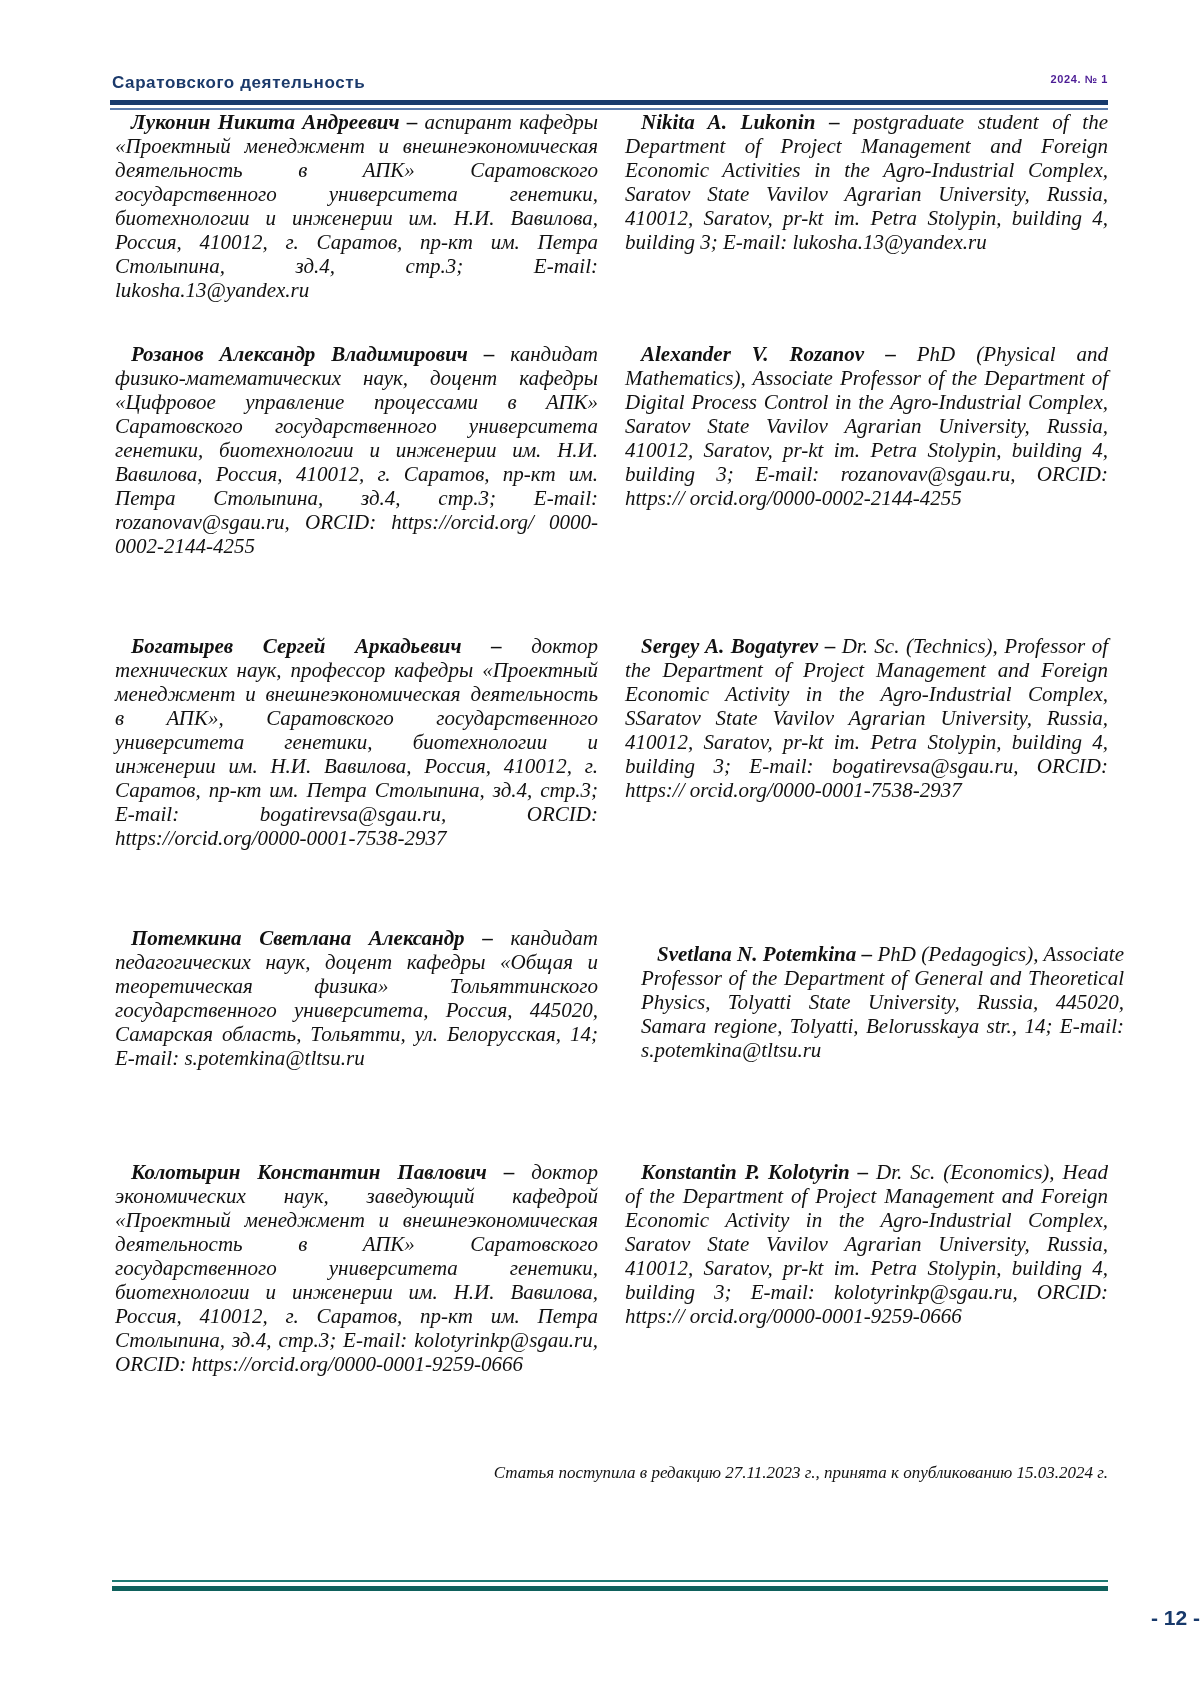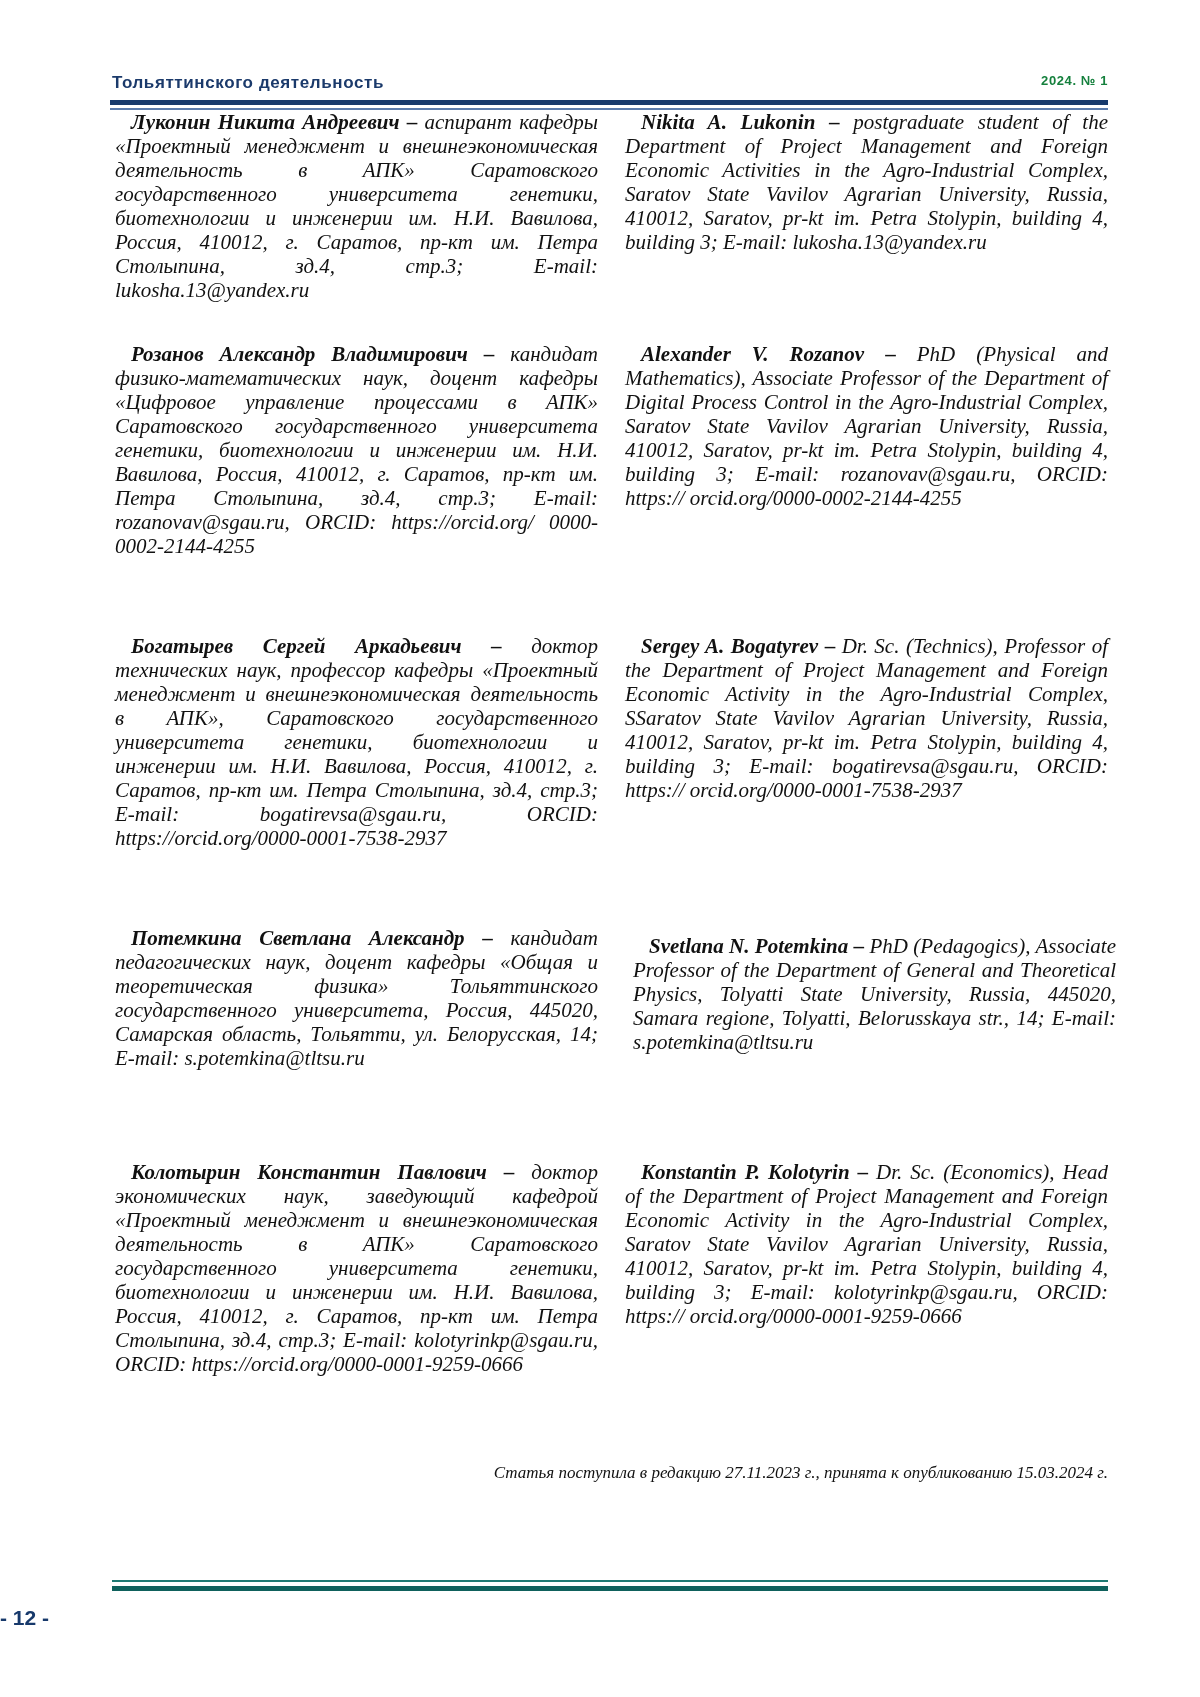--- a/index.html
+++ b/index.html
@@ -1,62 +1,62 @@
 <!DOCTYPE html>
 <html><head>
 <meta charset="utf-8">
 <style>
   html, body { margin: 0; padding: 0; background: #ffffff; }
   body { width: 1200px; height: 1697px; position: relative; overflow: hidden;
          font-family: "Liberation Serif", serif; color: #111; }
   .header-title { position: absolute; left: 112px; top: 73px; font-family: "Liberation Sans", sans-serif;
          font-weight: bold; font-size: 17px; color: #1b3a6b; letter-spacing: 0.6px; }
   .header-issue { position: absolute; right: 92px; top: 73px; font-family: "Liberation Sans", sans-serif;
-         font-weight: bold; font-size: 13px; color: #15803d; letter-spacing: 0.6px; }
+         font-weight: bold; font-size: 11px; color: #4c1d95; letter-spacing: 0.6px; }
   .rule-thick-top { position: absolute; left: 110px; width: 998px; top: 100px; height: 5px; background: #17396b; }
   .rule-thin-top  { position: absolute; left: 110px; width: 998px; top: 108px; height: 2px; background: #5b7bab; }
 
   .col { position: absolute; width: 483px; }
   .col-left { left: 115px; }
   .col-right { left: 625px; }
   .entry { position: absolute; left: 0; width: 483px; font-size: 21px; line-height: 24px;
            font-style: italic; text-align: justify; text-indent: 16px; hyphens: manual; }
   .entry .name { font-weight: bold; }
   .entry .dash { font-weight: bold; font-style: normal; }
 
   .received { position: absolute; right: 92px; top: 1463px; font-size: 17px; font-style: italic; text-align: center; }
 
   .rule-thin-bottom  { position: absolute; left: 112px; width: 996px; top: 1580px; height: 2px; background: #1f7a73; }
   .rule-thick-bottom { position: absolute; left: 112px; width: 996px; top: 1586px; height: 5px; background: #0f615c; }
-  .page-number { position: absolute; left: 0; width: 1200px; top: 1606px; text-align: left;
+  .page-number { position: absolute; left: 0; width: 1200px; top: 1606px; text-align: right;
          font-family: "Liberation Sans", sans-serif; font-weight: bold; font-size: 21px; color: #17396b; }
 </style>
 </head>
 <body>
 
 <div>
-  <div class="header-title">Тольяттинского деятельность</div>
+  <div class="header-title">Саратовского деятельность</div>
   <div class="header-issue">2024. № 1</div>
   <div class="rule-thick-top"></div>
   <div class="rule-thin-top"></div>
 </div>
 
 <div class="col col-left">
   <p class="entry" style="top:110px;margin:0"><span class="name">Луконин Никита Андреевич</span> <span class="dash">–</span> <span>аспирант кафедры «Проектный менеджмент и внешнеэкономическая деятельность в АПК» Саратовского государственного университета генетики, биотехнологии и инженерии им. Н.И. Вавилова, Россия, 410012, г. Саратов, пр-кт им. Петра Столыпина, зд.4, стр.3; E-mail:  lukosha.13@yandex.ru</span></p>
   <p class="entry" style="top:342px;margin:0"><span class="name">Розанов Александр Владимирович</span> <span class="dash">–</span> <span>кандидат физико-математических наук, доцент кафедры «Цифровое управление процессами в АПК» Саратовского государственного университета генетики, биотехнологии и инженерии им. Н.И. Вавилова, Россия, 410012, г. Саратов, пр-кт им. Петра Столыпина, зд.4, стр.3; E-mail: rozanovav@sgau.ru, ORCID: https://orcid.org/ 0000-0002-2144-4255</span></p>
   <p class="entry" style="top:634px;margin:0"><span class="name">Богатырев Сергей Аркадьевич</span> <span class="dash">–</span> <span>доктор технических наук, профессор кафедры «Проектный менеджмент и внешнеэкономическая деятельность в АПК», Саратовского государственного университета генетики, биотехнологии и инженерии им. Н.И. Вавилова, Россия, 410012, г. Саратов, пр-кт им. Петра Столыпина, зд.4, стр.3; E-mail: bogatirevsa@sgau.ru, ORCID: https://orcid.org/0000-0001-7538-2937</span></p>
   <p class="entry" style="top:926px;margin:0"><span class="name">Потемкина Светлана Александр</span> <span class="dash">–</span> <span>кандидат педагогических наук, доцент кафедры «Общая и теоретическая физика» Тольяттинского государственного университета, Россия, 445020, Самарская область, Тольятти, ул. Белорусская, 14; E-mail: s.potemkina@tltsu.ru</span></p>
   <p class="entry" style="top:1160px;margin:0"><span class="name">Колотырин Константин Павлович</span> <span class="dash">–</span> <span>доктор экономических наук, заведующий кафедрой «Проектный менеджмент и внешнеэкономическая деятельность в АПК» Саратовского государственного университета генетики, биотехнологии и инженерии им. Н.И. Вавилова, Россия, 410012, г. Саратов, пр-кт им. Петра Столыпина, зд.4, стр.3; E-mail: kolotyrinkp@sgau.ru, ORCID: https://orcid.org/0000-0001-9259-0666</span></p>
 </div>
 
 <div class="col col-right">
   <p class="entry" style="top:110px;margin:0"><span class="name">Nikita A. Lukonin</span> <span class="dash">–</span> <span>postgraduate student of the Department of Project Management and Foreign Economic Activities in the Agro-Industrial Complex, Saratov State Vavilov Agrarian University, Russia, 410012, Saratov, pr-kt im. Petra Stolypin, building 4, building 3; E-mail: lukosha.13@yandex.ru</span></p>
   <p class="entry" style="top:342px;margin:0"><span class="name">Alexander V. Rozanov</span> <span class="dash">–</span> <span>PhD (Physical and Mathematics), Associate Professor of the Department of Digital Process Control in the Agro-Industrial Complex, Saratov State Vavilov Agrarian University, Russia, 410012, Saratov, pr-kt im. Petra Stolypin, building 4, building 3; E-mail: rozanovav@sgau.ru, ORCID: https:// orcid.org/0000-0002-2144-4255</span></p>
   <p class="entry" style="top:634px;margin:0"><span class="name">Sergey A. Bogatyrev</span> <span class="dash">–</span> <span>Dr. Sc. (Technics), Professor of the Department of Project Management and Foreign Economic Activity in the Agro-Industrial Complex, SSaratov State Vavilov Agrarian University, Russia, 410012, Saratov, pr-kt im. Petra Stolypin, building 4, building 3; E-mail: bogatirevsa@sgau.ru, ORCID: https:// orcid.org/0000-0001-7538-2937</span></p>
-  <p class="entry" style="top:926px;margin:8px"><span class="name">Svetlana N. Potemkina</span> <span class="dash">–</span> <span>PhD (Pedagogics), Associate Professor of the Department of General and Theoretical Physics, Tolyatti State University, Russia, 445020, Samara regione, Tolyatti, Belorusskaya str., 14; E-mail: s.potemkina@tltsu.ru</span></p>
+  <p class="entry" style="top:926px;margin:16px"><span class="name">Svetlana N. Potemkina</span> <span class="dash">–</span> <span>PhD (Pedagogics), Associate Professor of the Department of General and Theoretical Physics, Tolyatti State University, Russia, 445020, Samara regione, Tolyatti, Belorusskaya str., 14; E-mail: s.potemkina@tltsu.ru</span></p>
   <p class="entry" style="top:1160px;margin:0"><span class="name">Konstantin P. Kolotyrin</span> <span class="dash">–</span> <span>Dr. Sc. (Economics), Head of the Department of Project Management and Foreign Economic Activity in the Agro-Industrial Complex, Saratov State Vavilov Agrarian University, Russia, 410012, Saratov, pr-kt im. Petra Stolypin, building 4, building 3; E-mail: kolotyrinkp@sgau.ru, ORCID: https:// orcid.org/0000-0001-9259-0666</span></p>
 </div>
 
 <div class="received">Статья поступила в редакцию 27.11.2023 г., принята к опубликованию 15.03.2024 г.</div>
 
 <div>
   <div class="rule-thin-bottom"></div>
   <div class="rule-thick-bottom"></div>
   <div class="page-number">- 12 -</div>
 </div>

